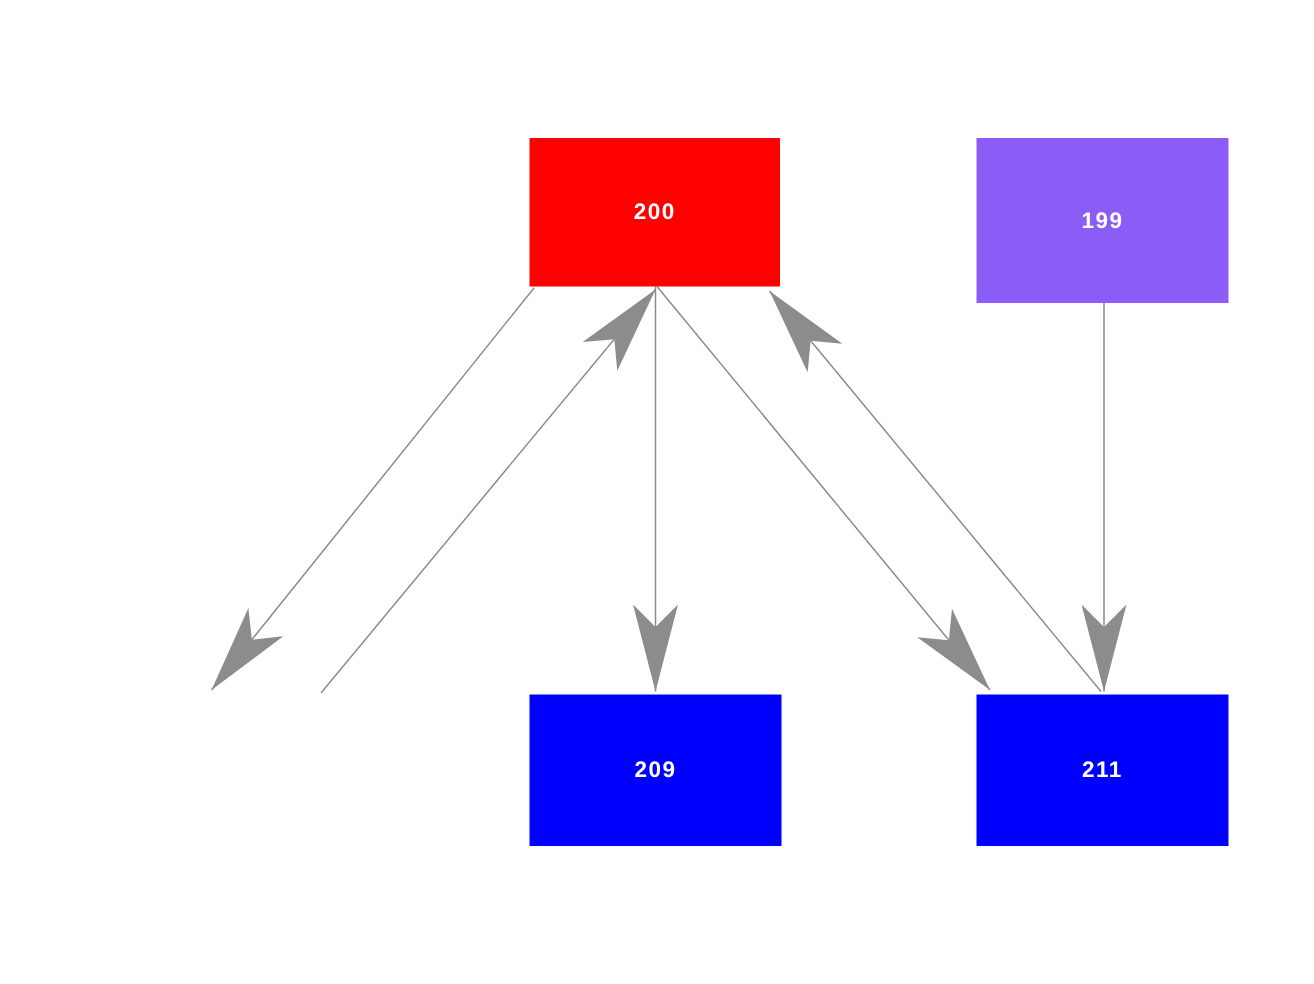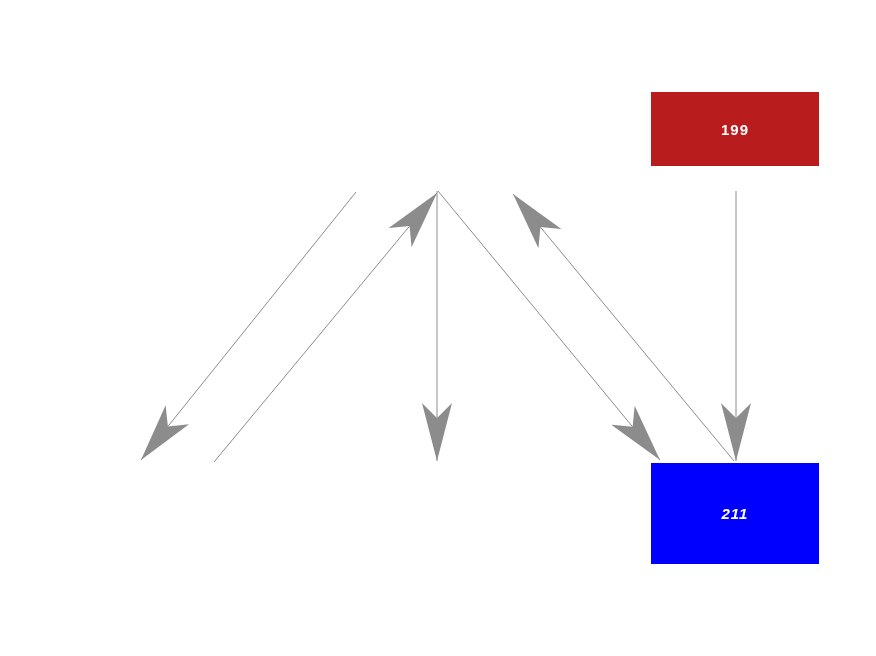--- a/index.html
+++ b/index.html
@@ -58,20 +58,26 @@
     <g id="edge-group">
         <line x1="356" y1="192" x2="141" y2="460" stroke="#8c8c8c" stroke-width="1" marker-end="url(#arrowhead)"></line>
         <line x1="214" y1="462" x2="437" y2="193" stroke="#8c8c8c" stroke-width="1" marker-end="url(#arrowhead)"></line>
         <line x1="437" y1="191" x2="437" y2="461" stroke="#8c8c8c" stroke-width="1" marker-end="url(#arrowhead)"></line>
         <line x1="438" y1="191" x2="660" y2="460" stroke="#8c8c8c" stroke-width="1" marker-end="url(#arrowhead)"></line>
         <line x1="734" y1="461" x2="513" y2="194" stroke="#8c8c8c" stroke-width="1" marker-end="url(#arrowhead)"></line>
         <line x1="736" y1="191" x2="736" y2="461" stroke="#8c8c8c" stroke-width="1" marker-end="url(#arrowhead)"></line>
       </g>
   </svg>
   <div class="node-layer" id="node-layer">
-      <div class="node" style="left: 651px; top: 92px; width: 168px; height: 74px; background: #b91c1c;">
+      <div class="node" style="left: 353px; top: 92px; width: 167px; height: 99px; background: rgb(255, 0, 0);">
+        <span class="node-label" style="color: rgb(255, 255, 255);">200</span>
+      </div>
+      <div class="node" style="left: 651px; top: 92px; width: 168px; height: 110px; background: #8b5cf6;">
         <span class="node-label" style="color: rgb(255, 255, 255);">199</span>
       </div>
+      <div class="node" style="left: 353px; top: 463px; width: 168px; height: 101px; background: rgb(0, 0, 255);">
+        <span class="node-label" style="color: rgb(255, 255, 255);">209</span>
+      </div>
       <div class="node" style="left: 651px; top: 463px; width: 168px; height: 101px; background: rgb(0, 0, 255);">
-        <span class="node-label" style="color: rgb(255, 255, 255); font-style: italic;">211</span>
+        <span class="node-label" style="color: rgb(255, 255, 255);">211</span>
       </div>
     </div>
 </div>
 
 </body></html>

